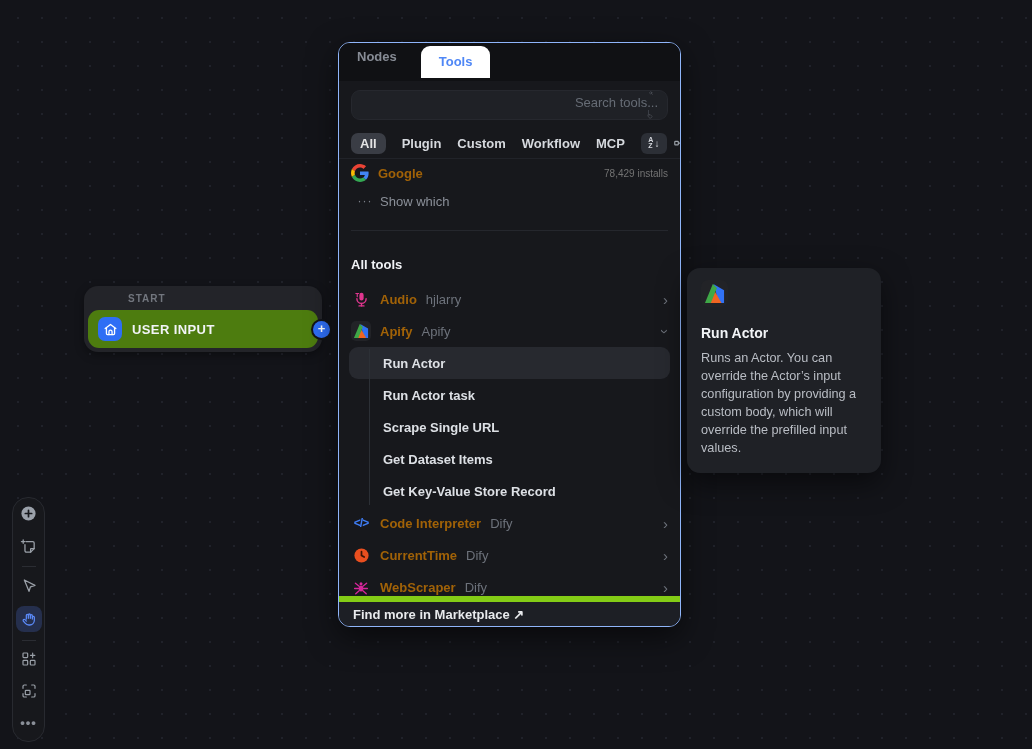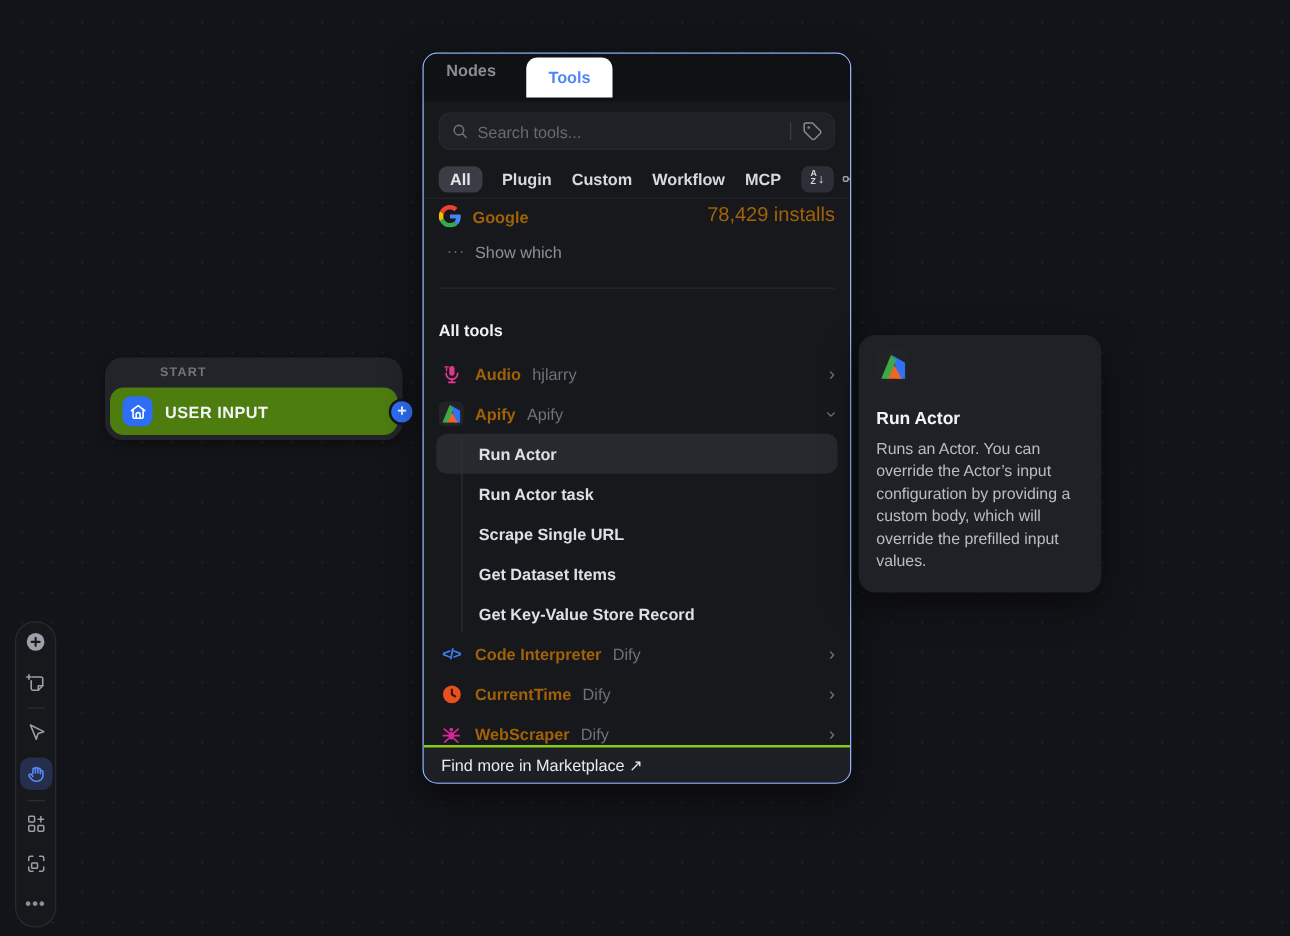--- a/index.html
+++ b/index.html
@@ -31,61 +31,61 @@
   .panel { position:absolute; left:338px; top:42px; width:343px; height:585px;
     background:#17181c; border:1.5px solid #8fb5fa; border-radius:12px;
     box-shadow:0 10px 30px rgba(0,0,0,.55); display:flex; flex-direction:column; overflow:hidden; }
   .tabbar { height:38px; flex:0 0 auto; background:#101114; display:flex; align-items:center; padding-left:16px; }
   .tab { font-size:13px; font-weight:bold; cursor:pointer; }
   .tab.nodes { color:#878c95; padding:0 2px 11px; }
   .tab.tools { margin-left:22px; background:#ffffff; color:#4f87f6; border-radius:9px 9px 0 0;
     height:32px; padding:8px 18px 2px; }
   .searchwrap { flex:0 0 auto; padding:9px 12px 8px; }
   .searchbox { height:30px; background:#1f2126; border:1px solid #26282e; border-radius:9px;
-    display:flex; align-items:center; padding:0 9px; }
+    display:flex; align-items:flex-end; padding:0 9px;flex-direction:column; }
   .searchbox .ph { margin-left:7px; font-size:13px; color:#666c75; flex:1; }
   .vdiv { width:1px; height:14px; background:#3a3e46; margin:0 9px; }
   .filters { flex:0 0 auto; height:30px; display:flex; align-items:center; padding:0 12px; gap:16px; }
   .filter { font-size:13px; font-weight:bold; color:#d6d9de; cursor:pointer; }
   .filter.active { background:#3a3d45; color:#e5e5e5; padding:3px 9px; border-radius:7px; }
   .filters .right { margin-left:auto; display:flex; align-items:center; gap:6px; }
   .sortchip { width:26px; height:21px; background:#2c2f36; border-radius:6px; display:flex;
     align-items:center; justify-content:center; gap:1px; cursor:pointer; }
   .az { display:flex; flex-direction:column; line-height:6px; }
   .az span { font-size:7px; font-weight:bold; color:#d6d9de; }
   .sortarrow { font-size:10px; color:#d6d9de; }
   .hline { height:1px; background:#212329; flex:0 0 auto; }
 
   .list { flex:1 1 auto; overflow:hidden; }
   .row { display:flex; align-items:center; padding:0 12px; cursor:pointer; }
   .row .name { margin-left:9px; font-size:13px; font-weight:bold; color:#a16207; }
   .row .meta { margin-left:9px; font-size:13px; color:#6d727b; }
-  .row .right-meta { margin-left:auto; font-size:16px; color:#a16207; }
+  .row .right-meta { margin-left:auto; font-size:10px; color:#737373; }
   .chev { margin-left:auto; font-size:15px; color:#6d727b; line-height:1; }
   .chev.down { display:inline-block; transform:rotate(90deg); }
   .mkt-row { height:28px; }
   .showmore { height:28px; }
   .showmore .dots { width:20px; text-align:center; color:#7a7f88; font-size:12px; letter-spacing:1px; margin-left:4px; }
   .showmore .lbl { margin-left:5px; font-size:13px; color:#8b9099; }
   .divblock { height:30px; display:flex; align-items:center; padding:0 12px; }
   .divblock i { display:block; width:100%; height:1px; background:#25272d; }
   .sectionhdr { height:38px; display:flex; align-items:center; padding:0 12px;
     font-size:13px; font-weight:bold; color:#f0f2f5; }
   .tool-row { height:32px; }
   .ticon { width:20px; height:20px; flex:0 0 auto; display:flex; align-items:center; justify-content:center; }
   .code-glyph { font-size:12px; font-weight:bold; color:#3f7df6; letter-spacing:-1px; }
 
   .children { position:relative; }
   .children .tree-line { position:absolute; left:30px; top:2px; bottom:2px; width:1px; background:#2c3036; z-index:2; }
   .child-row { position:relative; height:32px; margin:0 10px; padding-left:34px; display:flex;
     align-items:center; border-radius:9px; font-size:13px; font-weight:600; color:#dde0e5; cursor:pointer; }
   .child-row.selected { background:#27292f; }
 
-  .panel-footer { flex:0 0 auto; height:30px; background:#1d1f25; border-top:2px solid #84cc16;
-    display:flex; align-items:center; padding:0 14px; font-size:13px; font-weight:normal;
+  .panel-footer { flex:0 0 auto; height:30px; background:#1d1f25; border-top:6px solid #84cc16;
+    display:flex; align-items:center; padding:0 14px; font-size:13px; font-weight:bold;
     color:#e8eaed; cursor:pointer; }
 
   
   .tooltip { position:absolute; left:687px; top:268px; width:194px; background:#1f2126;
     border-radius:13px; padding:12px 14px 16px; box-shadow:0 10px 28px rgba(0,0,0,.5); }
   .tooltip .t-title { margin-top:14px; font-size:14px; font-weight:600; color:#f2f4f7; }
   .tooltip .t-desc { margin-top:8px; font-size:12.7px; line-height:18px; color:#b9bdc4; }
 
   
   .toolbar { position:absolute; left:12px; top:497px; width:33px; height:245px;

